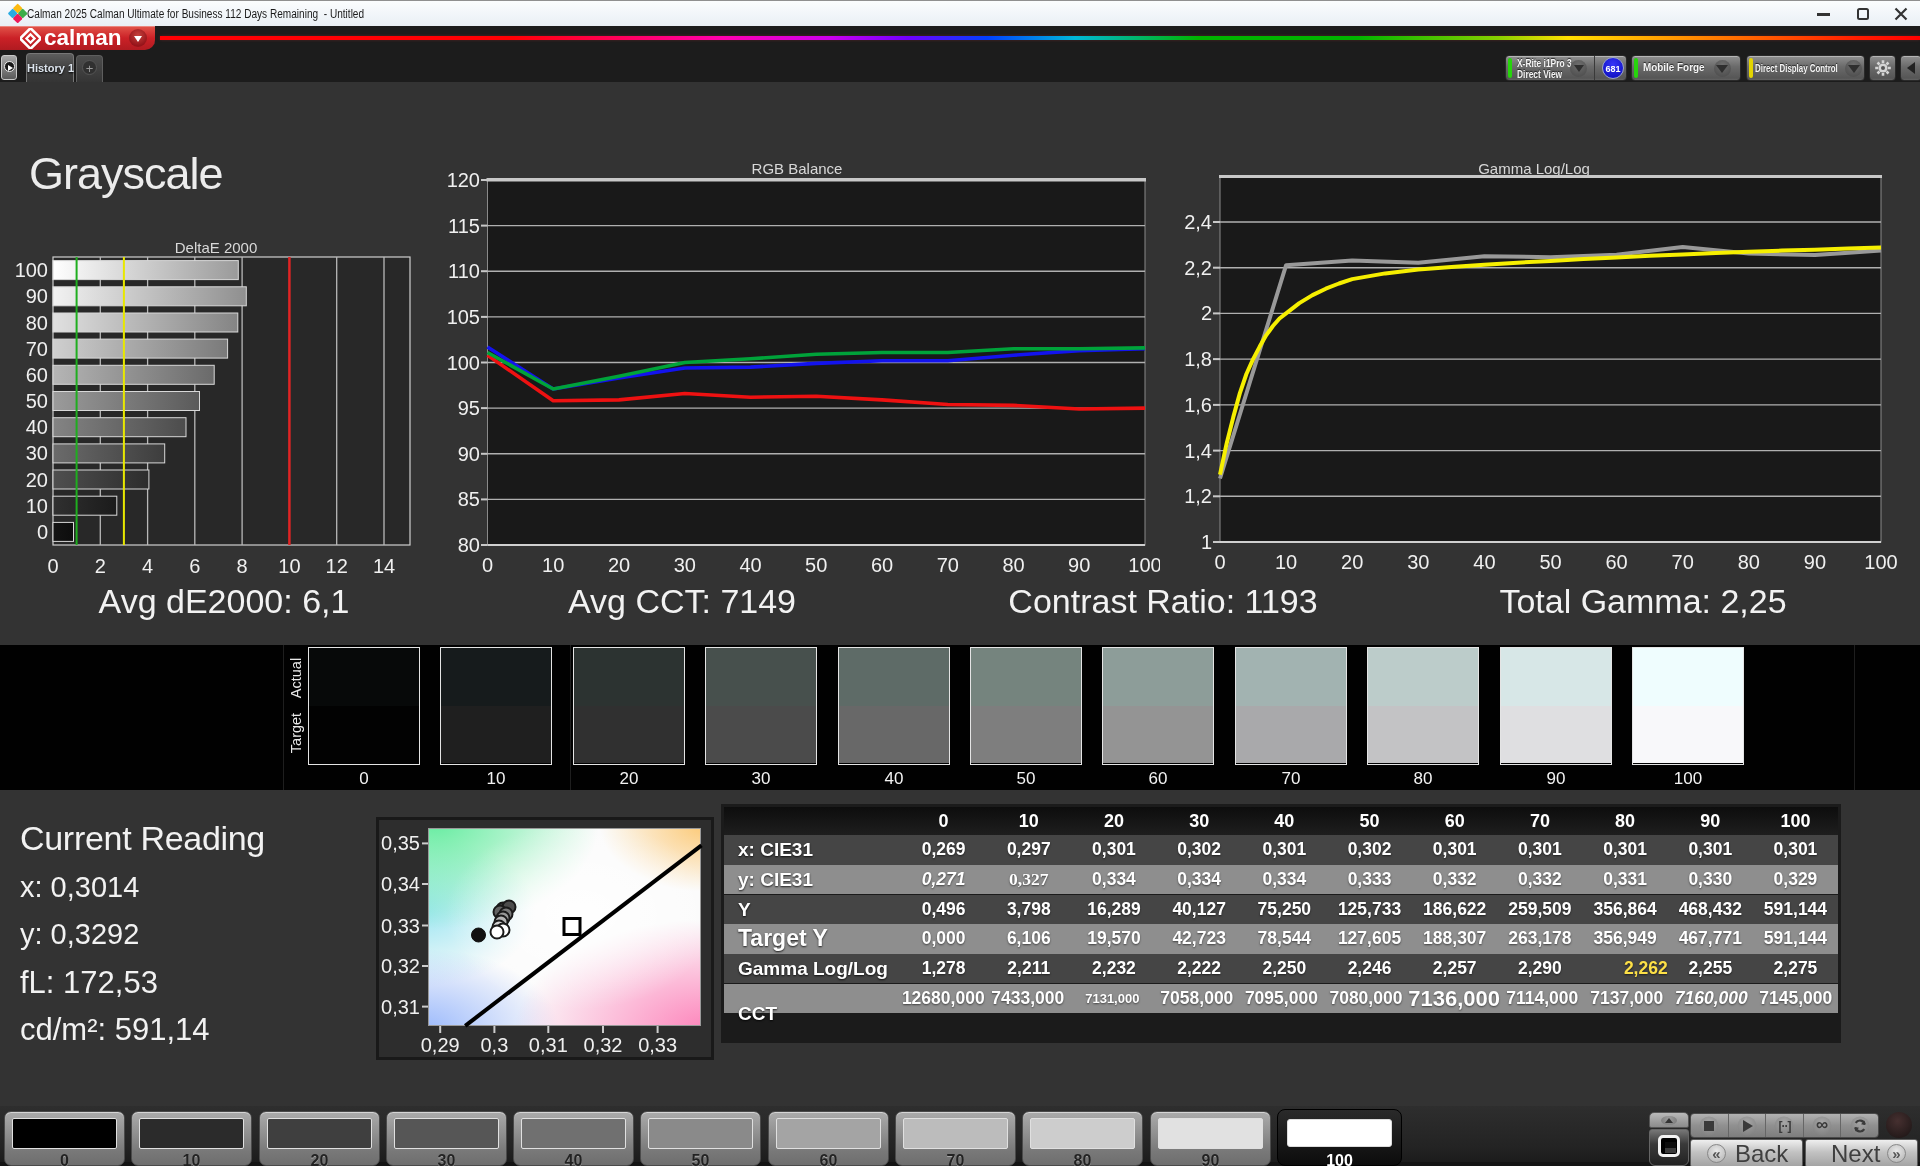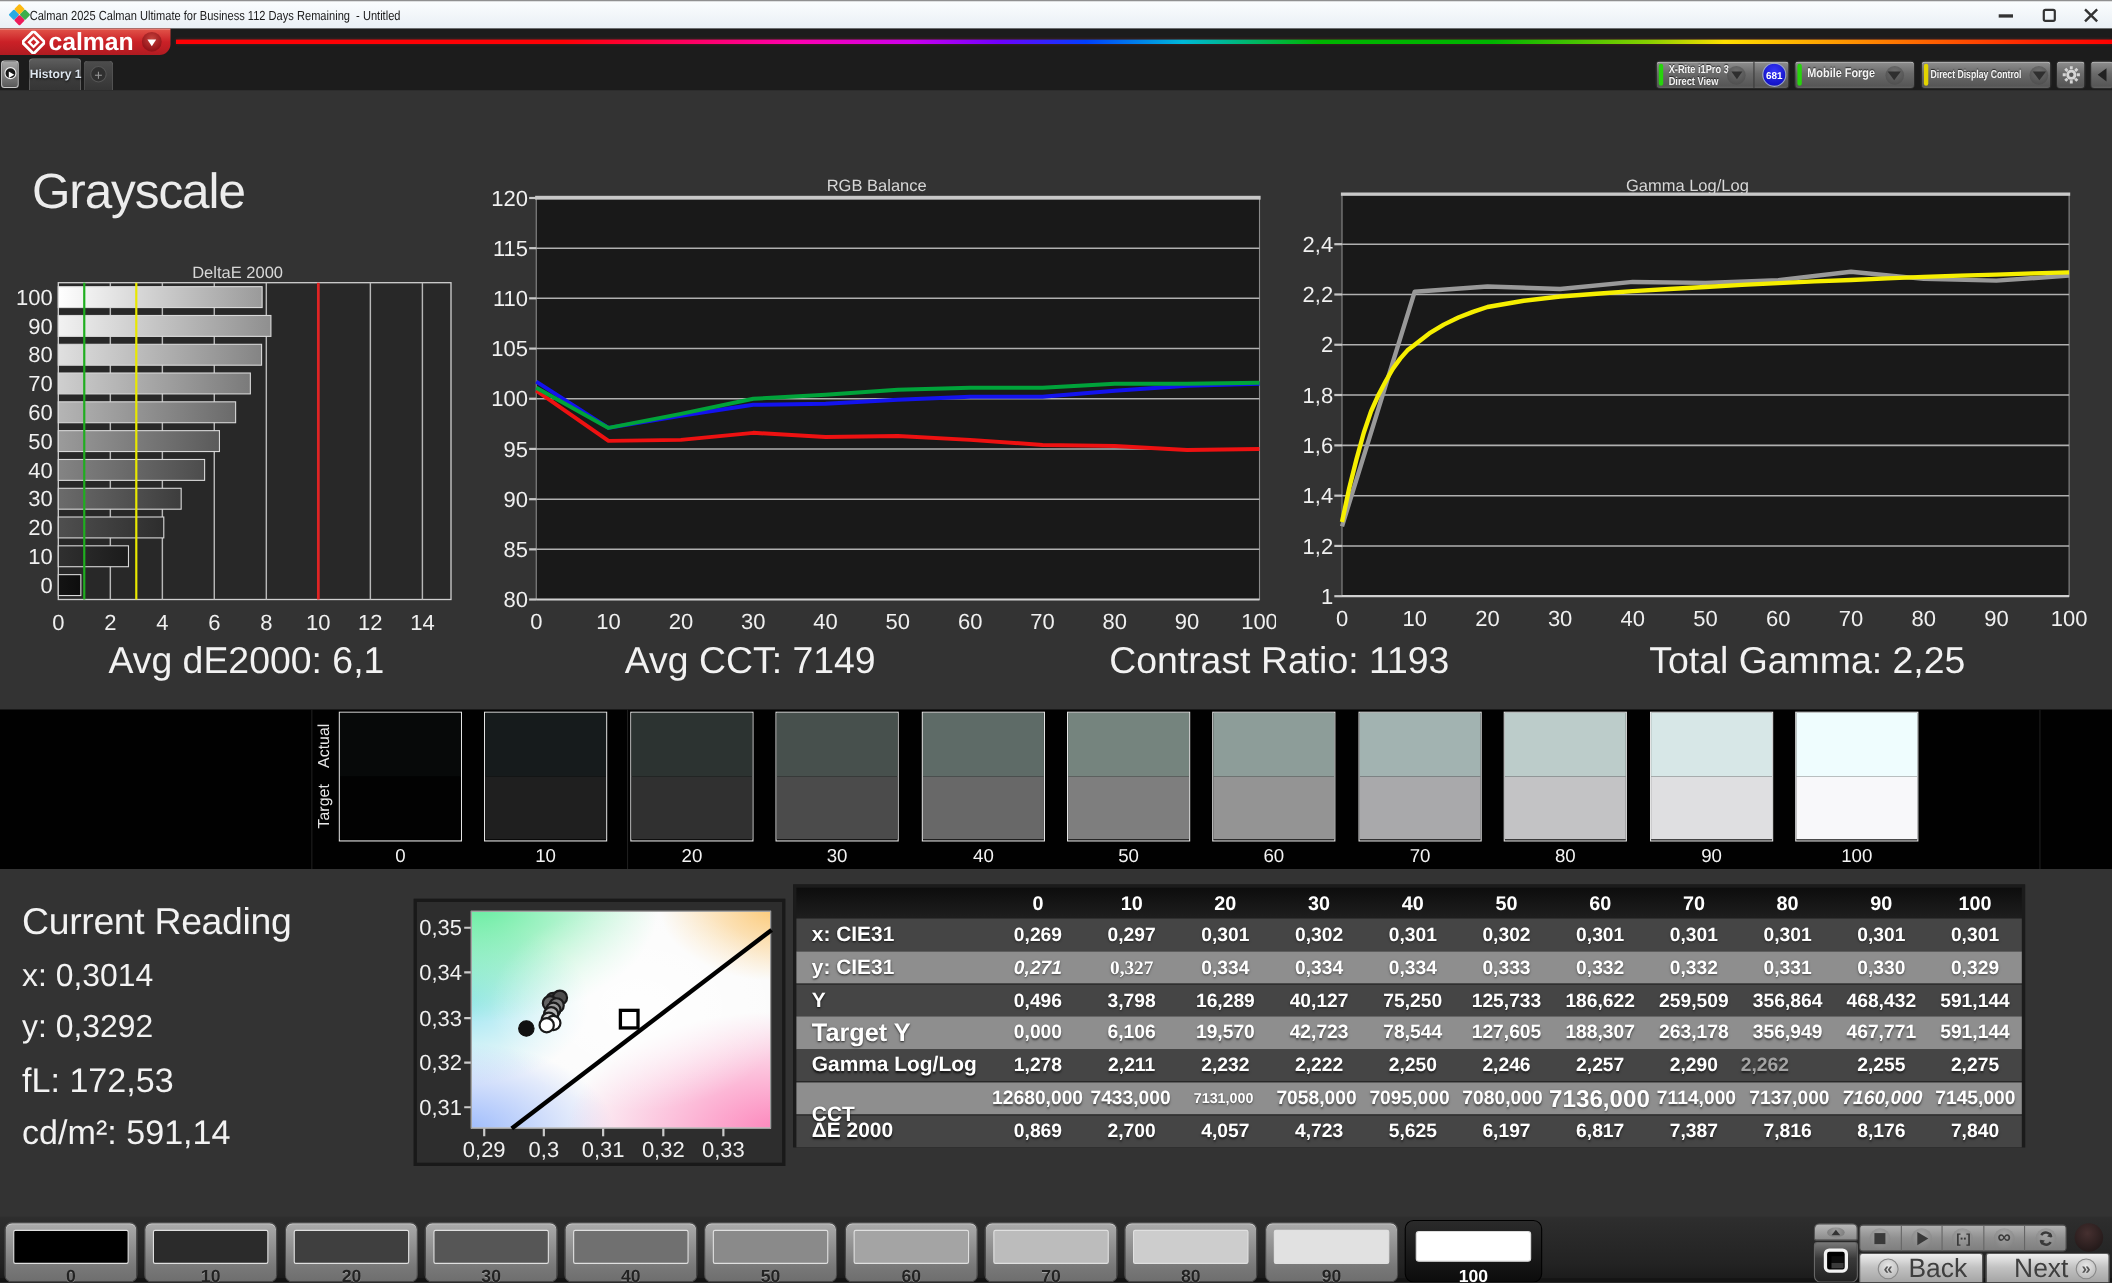--- a/index.html
+++ b/index.html
@@ -450,51 +450,37 @@
       <div style="display:flex;height:29.3px;background:#454545;margin-top:0.4px;">
         <div style="width:177px;padding-left:14px;line-height:29px;font-size:19px;font-weight:bold;color:#fff;text-shadow:0 1px 2px rgba(0,0,0,.8);white-space:nowrap;">Gamma Log/Log</div>
         <div style="flex:1;text-align:center;line-height:29px;font-size:17.5px;font-weight:600;color:#fff;text-shadow:0 1px 2px rgba(0,0,0,.55);">1,278</div>
         <div style="flex:1;text-align:center;line-height:29px;font-size:17.5px;font-weight:600;color:#fff;text-shadow:0 1px 2px rgba(0,0,0,.55);">2,211</div>
         <div style="flex:1;text-align:center;line-height:29px;font-size:17.5px;font-weight:600;color:#fff;text-shadow:0 1px 2px rgba(0,0,0,.55);">2,232</div>
         <div style="flex:1;text-align:center;line-height:29px;font-size:17.5px;font-weight:600;color:#fff;text-shadow:0 1px 2px rgba(0,0,0,.55);">2,222</div>
         <div style="flex:1;text-align:center;line-height:29px;font-size:17.5px;font-weight:600;color:#fff;text-shadow:0 1px 2px rgba(0,0,0,.55);">2,250</div>
         <div style="flex:1;text-align:center;line-height:29px;font-size:17.5px;font-weight:600;color:#fff;text-shadow:0 1px 2px rgba(0,0,0,.55);">2,246</div>
         <div style="flex:1;text-align:center;line-height:29px;font-size:17.5px;font-weight:600;color:#fff;text-shadow:0 1px 2px rgba(0,0,0,.55);">2,257</div>
         <div style="flex:1;text-align:center;line-height:29px;font-size:17.5px;font-weight:600;color:#fff;text-shadow:0 1px 2px rgba(0,0,0,.55);">2,290</div>
-        <div style="flex:1;text-align:left;line-height:29px;font-size:17.5px;font-weight:600;color:#a3a3a3;text-shadow:0 1px 2px rgba(0,0,0,.55);">2,262</div>
+        <div style="flex:1;text-align:right;line-height:29px;font-size:17.5px;font-weight:600;color:#fde047;text-shadow:0 1px 2px rgba(0,0,0,.55);">2,262</div>
         <div style="flex:1;text-align:center;line-height:29px;font-size:17.5px;font-weight:600;color:#fff;text-shadow:0 1px 2px rgba(0,0,0,.55);">2,255</div>
         <div style="flex:1;text-align:center;line-height:29px;font-size:17.5px;font-weight:600;color:#fff;text-shadow:0 1px 2px rgba(0,0,0,.55);">2,275</div>
       </div>
       <div style="display:flex;height:29.3px;background:#8e8e8e;margin-top:0.4px;">
         <div style="width:177px;padding-left:14px;line-height:29px;font-size:19px;font-weight:bold;color:#fff;text-shadow:0 1px 2px rgba(0,0,0,.8);white-space:nowrap;margin-top:15px;">CCT</div>
         <div style="flex:1;text-align:center;line-height:29px;font-size:17.5px;font-weight:600;color:#fff;text-shadow:0 1px 2px rgba(0,0,0,.55);">12680,000</div>
         <div style="flex:1;text-align:center;line-height:29px;font-size:17.5px;font-weight:600;color:#fff;text-shadow:0 1px 2px rgba(0,0,0,.55);">7433,000</div>
         <div style="flex:1;text-align:center;line-height:29px;font-size:13px;font-weight:600;color:#fff;text-shadow:0 1px 2px rgba(0,0,0,.55);">7131,000</div>
         <div style="flex:1;text-align:center;line-height:29px;font-size:17.5px;font-weight:600;color:#fff;text-shadow:0 1px 2px rgba(0,0,0,.55);">7058,000</div>
         <div style="flex:1;text-align:center;line-height:29px;font-size:17.5px;font-weight:600;color:#fff;text-shadow:0 1px 2px rgba(0,0,0,.55);">7095,000</div>
         <div style="flex:1;text-align:center;line-height:29px;font-size:17.5px;font-weight:600;color:#fff;text-shadow:0 1px 2px rgba(0,0,0,.55);">7080,000</div>
         <div style="flex:1;text-align:center;line-height:29px;font-size:22px;font-weight:600;color:#fff;text-shadow:0 1px 2px rgba(0,0,0,.55);">7136,000</div>
         <div style="flex:1;text-align:center;line-height:29px;font-size:17.5px;font-weight:600;color:#fff;text-shadow:0 1px 2px rgba(0,0,0,.55);">7114,000</div>
         <div style="flex:1;text-align:center;line-height:29px;font-size:17.5px;font-weight:600;color:#fff;text-shadow:0 1px 2px rgba(0,0,0,.55);">7137,000</div>
         <div style="flex:1;text-align:center;line-height:29px;font-size:17.5px;font-weight:600;color:#fff;text-shadow:0 1px 2px rgba(0,0,0,.55);font-style:italic;">7160,000</div>
         <div style="flex:1;text-align:center;line-height:29px;font-size:17.5px;font-weight:600;color:#fff;text-shadow:0 1px 2px rgba(0,0,0,.55);">7145,000</div>
-      </div>
-      <div style="display:flex;height:29.3px;background:#454545;margin-top:0.4px;">
-        <div style="width:177px;padding-left:14px;line-height:29px;font-size:19px;font-weight:bold;color:#fff;text-shadow:0 1px 2px rgba(0,0,0,.8);white-space:nowrap;">ΔE 2000</div>
-        <div style="flex:1;text-align:center;line-height:29px;font-size:17.5px;font-weight:600;color:#fff;text-shadow:0 1px 2px rgba(0,0,0,.55);">0,869</div>
-        <div style="flex:1;text-align:center;line-height:29px;font-size:17.5px;font-weight:600;color:#fff;text-shadow:0 1px 2px rgba(0,0,0,.55);">2,700</div>
-        <div style="flex:1;text-align:center;line-height:29px;font-size:17.5px;font-weight:600;color:#fff;text-shadow:0 1px 2px rgba(0,0,0,.55);">4,057</div>
-        <div style="flex:1;text-align:center;line-height:29px;font-size:17.5px;font-weight:600;color:#fff;text-shadow:0 1px 2px rgba(0,0,0,.55);">4,723</div>
-        <div style="flex:1;text-align:center;line-height:29px;font-size:17.5px;font-weight:600;color:#fff;text-shadow:0 1px 2px rgba(0,0,0,.55);">5,625</div>
-        <div style="flex:1;text-align:center;line-height:29px;font-size:17.5px;font-weight:600;color:#fff;text-shadow:0 1px 2px rgba(0,0,0,.55);">6,197</div>
-        <div style="flex:1;text-align:center;line-height:29px;font-size:17.5px;font-weight:600;color:#fff;text-shadow:0 1px 2px rgba(0,0,0,.55);">6,817</div>
-        <div style="flex:1;text-align:center;line-height:29px;font-size:17.5px;font-weight:600;color:#fff;text-shadow:0 1px 2px rgba(0,0,0,.55);">7,387</div>
-        <div style="flex:1;text-align:center;line-height:29px;font-size:17.5px;font-weight:600;color:#fff;text-shadow:0 1px 2px rgba(0,0,0,.55);">7,816</div>
-        <div style="flex:1;text-align:center;line-height:29px;font-size:17.5px;font-weight:600;color:#fff;text-shadow:0 1px 2px rgba(0,0,0,.55);">8,176</div>
-        <div style="flex:1;text-align:center;line-height:29px;font-size:17.5px;font-weight:600;color:#fff;text-shadow:0 1px 2px rgba(0,0,0,.55);">7,840</div>
       </div>
     </div>
 <div class="abs" style="left:0;top:1106px;width:1920px;height:60px;background:linear-gradient(#2e2e2e,#232323 70%,#1a1a1a);">
       <div class="abs" style="left:0;top:56px;width:1920px;height:4px;background:#141414;"></div>
       <div class="abs" style="left:4px;top:5px;width:121px;height:55px;border-radius:7px;background:linear-gradient(#ababab,#8d8d8d 45%,#787878 75%,#6e6e6e);border:1px solid #4a4a4a;box-shadow:inset 0 1px 0 rgba(255,255,255,.5);">
         <div style="position:absolute;left:7px;top:6px;width:105px;height:31px;background:#000000;border:1px solid #e0e0e0;border-radius:2px;"></div>
         <div style="position:absolute;left:0;top:40px;width:100%;text-align:center;font-size:16px;font-weight:bold;color:#222;text-shadow:0 1px 0 rgba(255,255,255,.35);">0</div>
       </div>
       <div class="abs" style="left:131px;top:5px;width:121px;height:55px;border-radius:7px;background:linear-gradient(#ababab,#8d8d8d 45%,#787878 75%,#6e6e6e);border:1px solid #4a4a4a;box-shadow:inset 0 1px 0 rgba(255,255,255,.5);">
         <div style="position:absolute;left:7px;top:6px;width:105px;height:31px;background:#2b2b2b;border:1px solid #e0e0e0;border-radius:2px;"></div>

